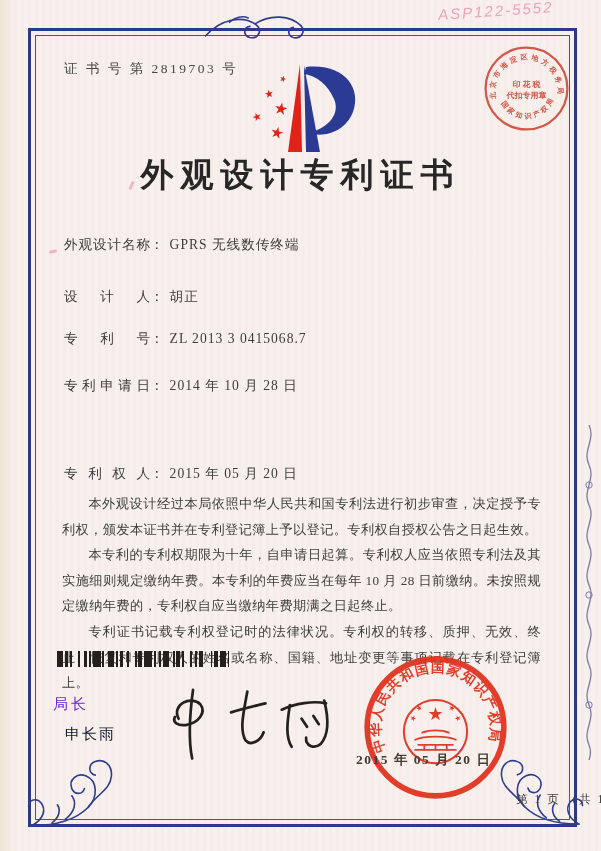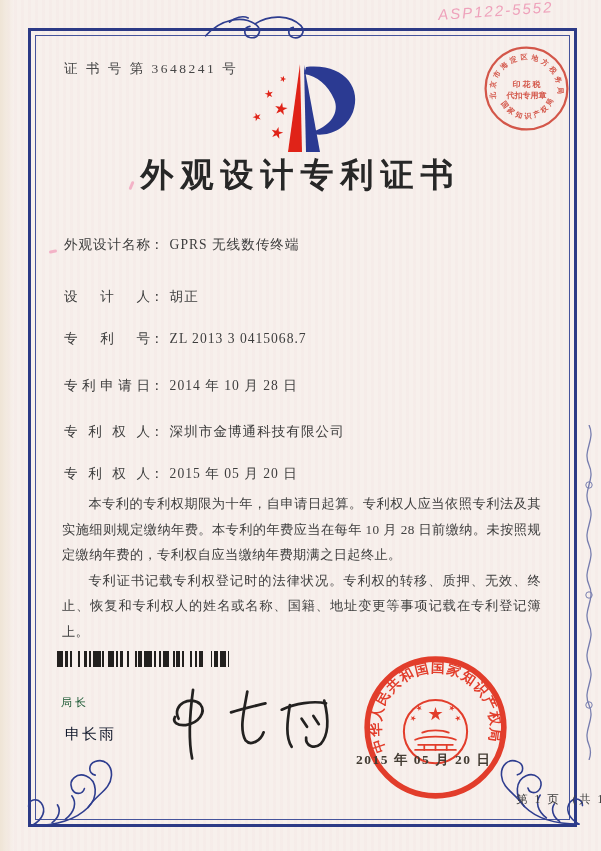--- a/index.html
+++ b/index.html
@@ -31,21 +31,21 @@
   .field .val{letter-spacing:1px;}
   .f0{top:236px}.f1{top:288px}.f2{top:330px}.f3{top:377px}.f4{top:423px}.f5{top:465px}
 
   .body-text{position:absolute;left:62px;top:491px;width:479px;
     font-size:13.2px;line-height:25.6px;text-align:justify;letter-spacing:0.4px;color:#3e3e3e;}
   .body-text p{margin:0;text-indent:2em;}
 
   .barcode{position:absolute;left:57px;top:651px;width:179px;height:16px;
     font-size:0;white-space:nowrap;overflow:hidden;}
 
-  .sig-title{position:absolute;left:61px;top:695px;font-size:11px;letter-spacing:3px;color:#14532d;}
+  .sig-title{position:absolute;left:53px;top:695px;font-size:15px;letter-spacing:3px;color:#6d28d9;}
   .sig-name{position:absolute;left:65px;top:725px;font-size:15px;letter-spacing:2px;color:#0f172a;}
   .signature{position:absolute;left:146px;top:678px;width:190px;height:95px;}
 
   .seal{position:absolute;left:359px;top:651px;width:153px;height:153px;opacity:.93;}
   .seal-date{position:absolute;left:356px;top:751px;font-size:13.5px;letter-spacing:1.5px;
     color:#433c33;font-weight:600;z-index:5;}
 
   .tax-stamp{position:absolute;left:480px;top:42px;width:93px;height:93px;opacity:.88;}
 
   .hand-note{position:absolute;left:438px;top:0px;width:175px;font-size:15px;
@@ -106,21 +106,21 @@
   </svg>
   <svg class="orn-right" viewBox="0 0 20 335">
     <path fill="none" stroke="#33418f" stroke-width="1.3" d="M10,0 C17,15 3,25 10,40 C17,55 3,65 10,80 C17,95 3,105 10,120 C17,135 3,145 10,160 C17,175 3,185 10,200 C17,215 3,225 10,240 C17,255 3,265 10,280 C17,295 3,305 10,320 C13,327 11,332 10,335"></path>
     <circle cx="10" cy="60" r="3.2" fill="none" stroke="#33418f" stroke-width="1"></circle>
     <circle cx="10" cy="170" r="3.2" fill="none" stroke="#33418f" stroke-width="1"></circle>
     <circle cx="10" cy="280" r="3.2" fill="none" stroke="#33418f" stroke-width="1"></circle>
   </svg>
 
   <div class="hand-note">ASP122-5552</div>
 
-  <div class="cert-no">证 书 号 第 3648241 号</div>
+  <div class="cert-no">证 书 号 第 2819703 号</div>
 
   <svg class="logo" viewBox="0 0 130 97">
     <polygon points="60,4 48,92 62,92" fill="#e02318"></polygon>
     <polygon points="64,5 66,92 80,92" fill="#2b3a92"></polygon>
     <path d="M66,7 C104,3 122,28 113,52 C105,72 84,78 69,73 C91,67 100,52 94,39 C88,25 77,16 64,14 Z" fill="#2b3a92"></path>
     <g fill="#e02318">
       <use href="#star-path" transform="translate(43,19) scale(0.33) rotate(18)"></use>
       <use href="#star-path" transform="translate(29,34) scale(0.44) rotate(-12)"></use>
       <use href="#star-path" transform="translate(41,49) scale(0.66) rotate(10)"></use>
       <use href="#star-path" transform="translate(17,57) scale(0.44) rotate(-20)"></use>
@@ -151,28 +151,26 @@
   </div>
   <div class="field f1">
     <span class="lbl">设计人</span><span class="colon">：</span><span class="val">胡正</span>
   </div>
   <div class="field f2">
     <span class="lbl">专利号</span><span class="colon">：</span><span class="val">ZL 2013 3 0415068.7</span>
   </div>
   <div class="field f3">
     <span class="lbl">专利申请日</span><span class="colon">：</span><span class="val">2014 年 10 月 28 日</span>
   </div>
-  <div class="field f4">
-    <span class="lbl">专利权人</span><span class="colon">：</span><span class="val">深圳市金博通科技有限公司</span>
-  </div>
   <div class="field f5">
     <span class="lbl">专利权人</span><span class="colon">：</span><span class="val">2015 年 05 月 20 日</span>
   </div>
 
   <div class="body-text">
+    <p>本外观设计经过本局依照中华人民共和国专利法进行初步审查，决定授予专利权，颁发本证书并在专利登记簿上予以登记。专利权自授权公告之日起生效。</p>
     <p>本专利的专利权期限为十年，自申请日起算。专利权人应当依照专利法及其实施细则规定缴纳年费。本专利的年费应当在每年 10 月 28 日前缴纳。未按照规定缴纳年费的，专利权自应当缴纳年费期满之日起终止。</p>
     <p>专利证书记载专利权登记时的法律状况。专利权的转移、质押、无效、终止、恢复和专利权人的姓名或名称、国籍、地址变更等事项记载在专利登记簿上。</p>
   </div>
 
   <div class="barcode"><span style="display: inline-block; height: 16px; width: 5.7px; background: rgb(35, 32, 30);"></span><span style="display: inline-block; height: 16px; width: 1.9px; background: transparent;"></span><span style="display: inline-block; height: 16px; width: 3.8px; background: rgb(35, 32, 30);"></span><span style="display: inline-block; height: 16px; width: 1.9px; background: transparent;"></span><span style="display: inline-block; height: 16px; width: 1.9px; background: rgb(35, 32, 30);"></span><span style="display: inline-block; height: 16px; width: 5.7px; background: transparent;"></span><span style="display: inline-block; height: 16px; width: 1.9px; background: rgb(35, 32, 30);"></span><span style="display: inline-block; height: 16px; width: 3.8px; background: transparent;"></span><span style="display: inline-block; height: 16px; width: 3.8px; background: rgb(35, 32, 30);"></span><span style="display: inline-block; height: 16px; width: 1.9px; background: transparent;"></span><span style="display: inline-block; height: 16px; width: 1.9px; background: rgb(35, 32, 30);"></span><span style="display: inline-block; height: 16px; width: 1.9px; background: transparent;"></span><span style="display: inline-block; height: 16px; width: 7.6px; background: rgb(35, 32, 30);"></span><span style="display: inline-block; height: 16px; width: 1.9px; background: transparent;"></span><span style="display: inline-block; height: 16px; width: 1.9px; background: rgb(35, 32, 30);"></span><span style="display: inline-block; height: 16px; width: 3.8px; background: transparent;"></span><span style="display: inline-block; height: 16px; width: 5.7px; background: rgb(35, 32, 30);"></span><span style="display: inline-block; height: 16px; width: 1.9px; background: transparent;"></span><span style="display: inline-block; height: 16px; width: 1.9px; background: rgb(35, 32, 30);"></span><span style="display: inline-block; height: 16px; width: 1.9px; background: transparent;"></span><span style="display: inline-block; height: 16px; width: 3.8px; background: rgb(35, 32, 30);"></span><span style="display: inline-block; height: 16px; width: 3.8px; background: transparent;"></span><span style="display: inline-block; height: 16px; width: 1.9px; background: rgb(35, 32, 30);"></span><span style="display: inline-block; height: 16px; width: 5.7px; background: transparent;"></span><span style="display: inline-block; height: 16px; width: 1.9px; background: rgb(35, 32, 30);"></span><span style="display: inline-block; height: 16px; width: 1.9px; background: transparent;"></span><span style="display: inline-block; height: 16px; width: 3.8px; background: rgb(35, 32, 30);"></span><span style="display: inline-block; height: 16px; width: 1.9px; background: transparent;"></span><span style="display: inline-block; height: 16px; width: 7.6px; background: rgb(35, 32, 30);"></span><span style="display: inline-block; height: 16px; width: 1.9px; background: transparent;"></span><span style="display: inline-block; height: 16px; width: 1.9px; background: rgb(35, 32, 30);"></span><span style="display: inline-block; height: 16px; width: 3.8px; background: transparent;"></span><span style="display: inline-block; height: 16px; width: 1.9px; background: rgb(35, 32, 30);"></span><span style="display: inline-block; height: 16px; width: 1.9px; background: transparent;"></span><span style="display: inline-block; height: 16px; width: 5.7px; background: rgb(35, 32, 30);"></span><span style="display: inline-block; height: 16px; width: 3.8px; background: transparent;"></span><span style="display: inline-block; height: 16px; width: 1.9px; background: rgb(35, 32, 30);"></span><span style="display: inline-block; height: 16px; width: 1.9px; background: transparent;"></span><span style="display: inline-block; height: 16px; width: 3.8px; background: rgb(35, 32, 30);"></span><span style="display: inline-block; height: 16px; width: 1.9px; background: transparent;"></span><span style="display: inline-block; height: 16px; width: 1.9px; background: rgb(35, 32, 30);"></span><span style="display: inline-block; height: 16px; width: 5.7px; background: transparent;"></span><span style="display: inline-block; height: 16px; width: 1.9px; background: rgb(35, 32, 30);"></span><span style="display: inline-block; height: 16px; width: 3.8px; background: transparent;"></span><span style="display: inline-block; height: 16px; width: 1.9px; background: rgb(35, 32, 30);"></span><span style="display: inline-block; height: 16px; width: 1.9px; background: transparent;"></span><span style="display: inline-block; height: 16px; width: 3.8px; background: rgb(35, 32, 30);"></span><span style="display: inline-block; height: 16px; width: 7.6px; background: transparent;"></span><span style="display: inline-block; height: 16px; width: 1.9px; background: rgb(35, 32, 30);"></span><span style="display: inline-block; height: 16px; width: 1.9px; background: transparent;"></span><span style="display: inline-block; height: 16px; width: 3.8px; background: rgb(35, 32, 30);"></span><span style="display: inline-block; height: 16px; width: 1.9px; background: transparent;"></span><span style="display: inline-block; height: 16px; width: 5.7px; background: rgb(35, 32, 30);"></span><span style="display: inline-block; height: 16px; width: 1.9px; background: transparent;"></span><span style="display: inline-block; height: 16px; width: 1.9px; background: rgb(35, 32, 30);"></span><span style="display: inline-block; height: 16px; width: 3.8px; background: transparent;"></span></div>
 
   <div class="sig-title">局长</div>
   <div class="sig-name">申长雨</div>
   <svg class="signature" viewBox="0 0 210 95">
     <g fill="none" stroke="#232120" stroke-width="3" stroke-linecap="round">

